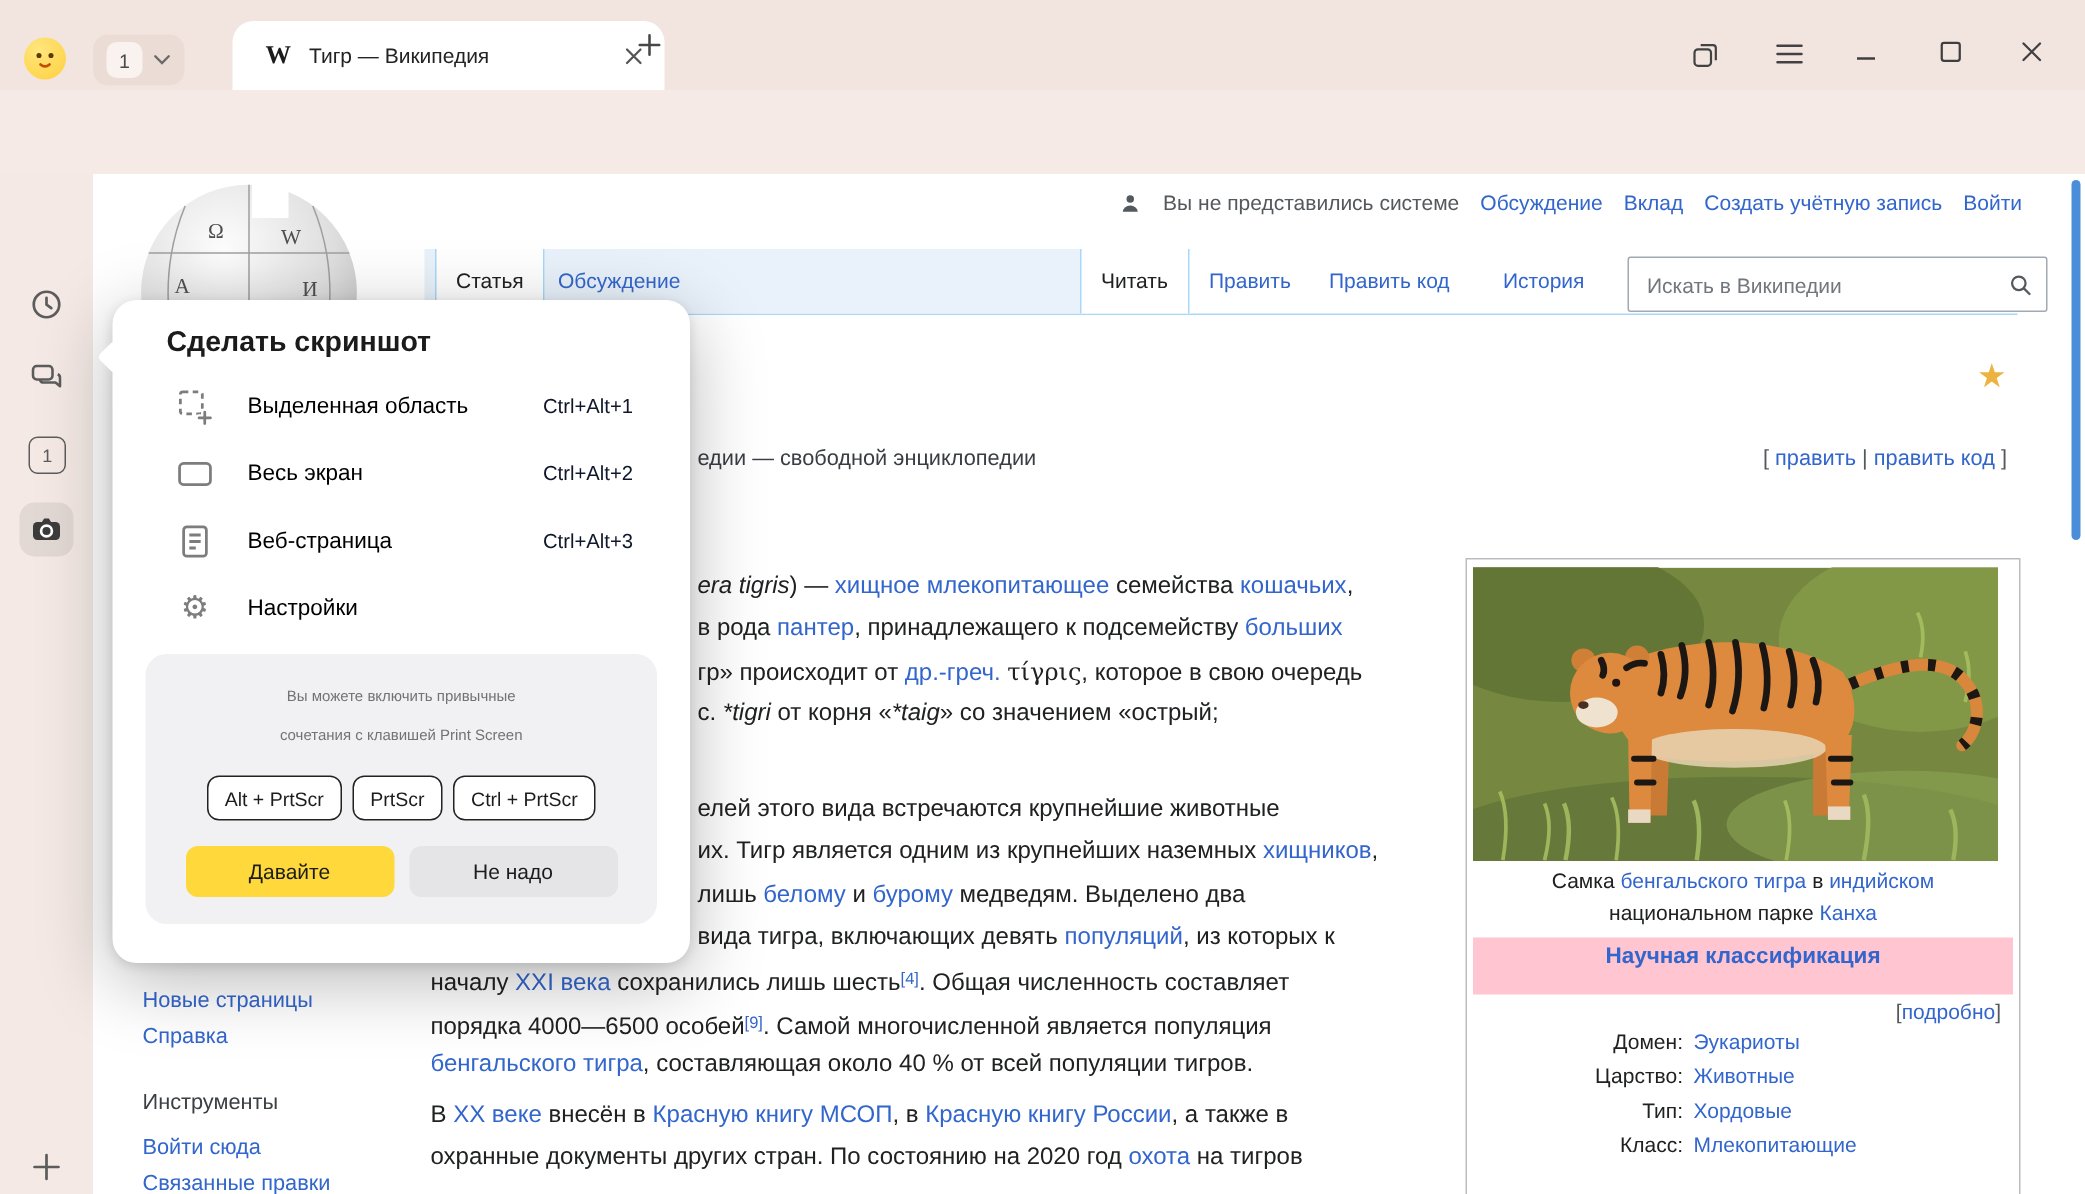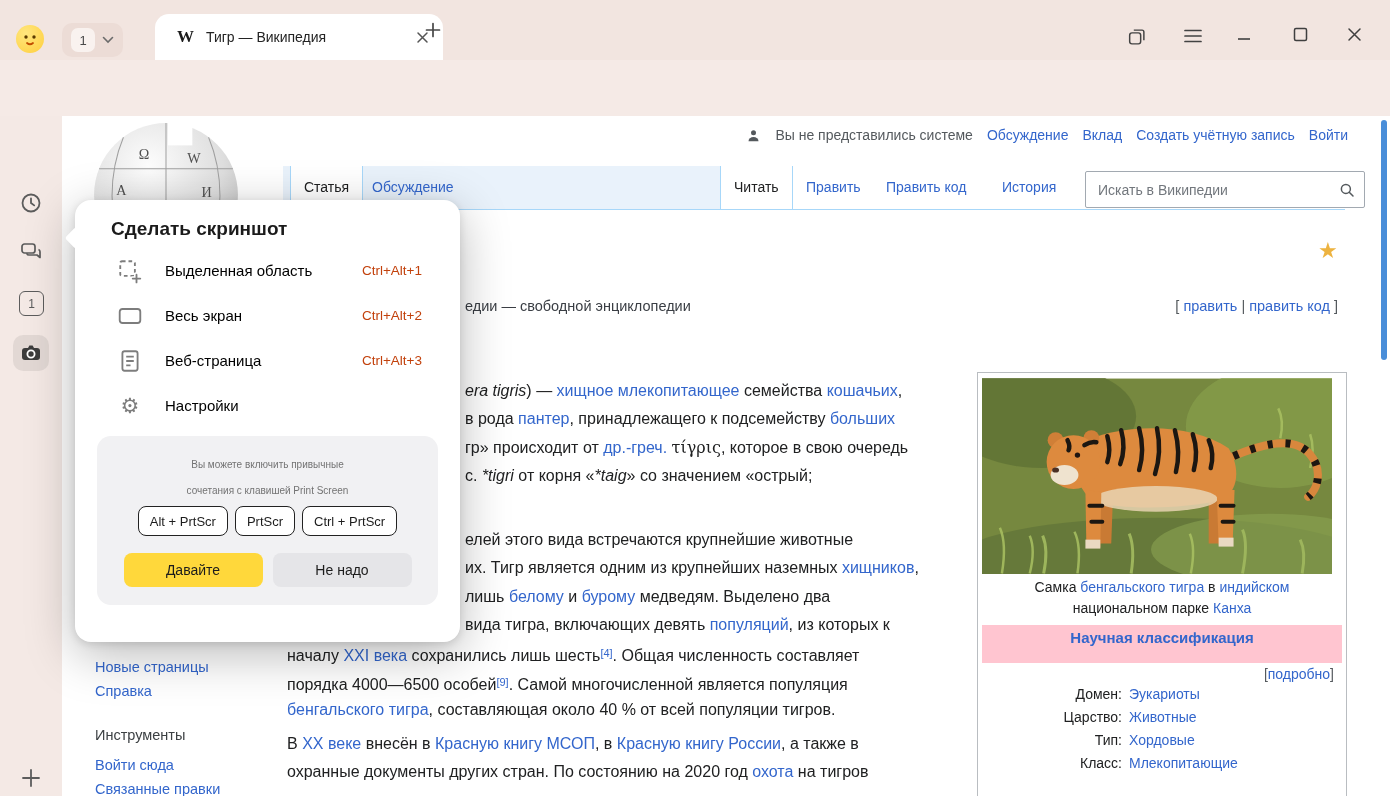--- a/index.html
+++ b/index.html
@@ -86,25 +86,25 @@
   .taxrow .tl{width:140px;text-align:right;padding-right:7px;color:#202122}
 
   
   .popup{position:absolute;left:75px;top:200px;width:385px;height:442px;background:#fff;border-radius:16px;
          box-shadow:0 12px 50px rgba(0,0,0,.28),0 2px 8px rgba(0,0,0,.12)}
   .popup-arrow{position:absolute;left:-7px;top:30px;width:16px;height:16px;background:#fff;border-radius:3px;
                transform:rotate(45deg)}
   .popup-title{padding:18px 0 8px 36px;font-size:19px;font-weight:600;color:#1b1b1b}
   .pitem{height:45px;display:flex;align-items:center;padding:0 38px 0 42px;gap:22px;cursor:pointer}
   .pitem .plabel{font-size:15px;color:#000000}
-  .pitem .pshort{margin-left:auto;font-size:13.5px;color:#c2410c}
+  .pitem .pshort{margin-left:auto;font-size:13.5px;color:#0f172a}
   .hintcard{position:absolute;left:22px;top:236px;width:341px;background:#f1f1f3;border-radius:14px;
             padding:16px 0 18px;display:flex;flex-direction:column;align-items:center}
   .hinttext{font-size:10px;line-height:26px;color:#737373;text-align:center}
-  .keysrow{display:flex;gap:7px;margin-top:2px}
+  .keysrow{display:flex;gap:7px;margin-top:13px}
   .keycap{height:28px;padding:0 11px;border:1.5px solid #222;border-radius:8px;background:#fff;
           font-size:13px;color:#1c1c1c;display:flex;align-items:center;cursor:pointer}
   .btnrow{display:flex;gap:10px;margin-top:17px}
   .pbtn{width:139px;height:34px;border:0;border-radius:8px;font-size:14px;font-family:"Liberation Sans",sans-serif;
         color:#1c1c1c;cursor:pointer}
   .pbtn.yes{background:#ffd83b}
   .pbtn.no{background:#e5e5e8}
 </style>
 </head>
 <body>

